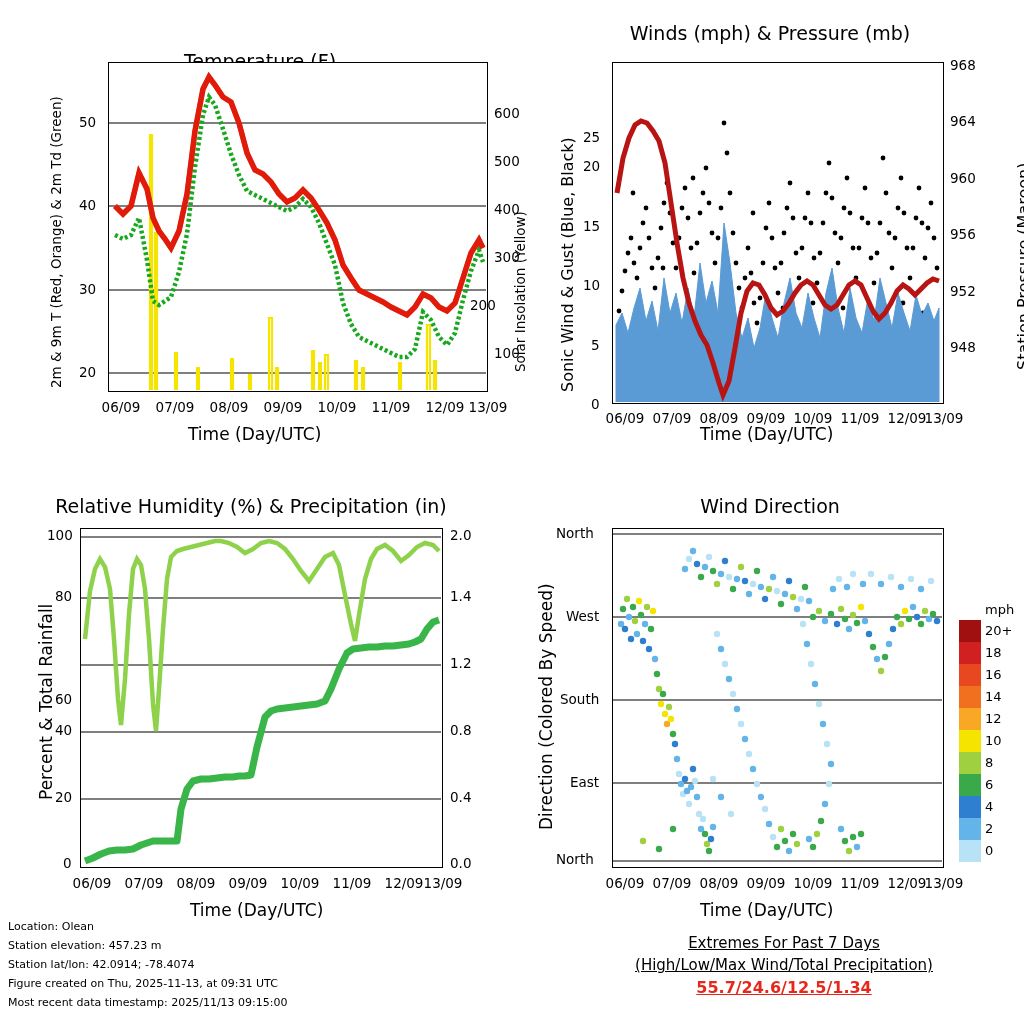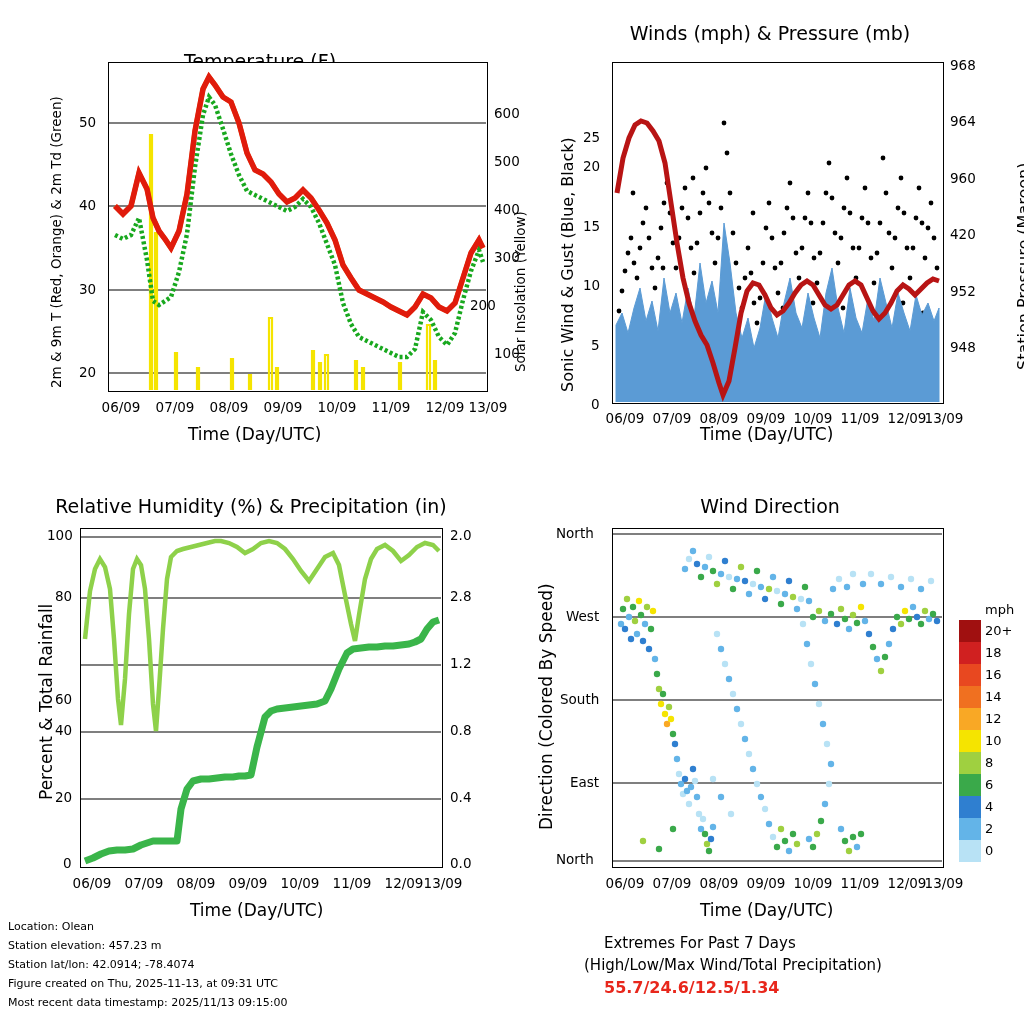--- a/index.html
+++ b/index.html
@@ -47,23 +47,25 @@
     text-align:center;
   }
   .footer{
     position:absolute;
     font-size:11px;
     line-height:18.5px;
     white-space:nowrap;
   }
   .extremes{
     position:absolute;
+    text-align:center;
     font-size:15px;
     line-height:21px;
     white-space:nowrap;
+    text-decoration:underline;
   }
   .extremes-val{
     font-weight:bold;
     font-size:16px;
   }
   .cbar-label{
     position:absolute;
     font-size:13px;
     white-space:nowrap;
   }
@@ -282,21 +284,21 @@
 
   <div class="tick-y" style="left:591px;top:396px;">0</div>
   <div class="tick-y" style="left:591px;top:337px;">5</div>
   <div class="tick-y" style="left:583px;top:277px;">10</div>
   <div class="tick-y" style="left:583px;top:218px;">15</div>
   <div class="tick-y" style="left:583px;top:158px;">20</div>
   <div class="tick-y" style="left:583px;top:99px;margin-top:30px;">25</div>
 
   <div class="tick-y" style="left:950px;top:339px;text-align:right;">948</div>
   <div class="tick-y" style="left:950px;top:283px;">952</div>
-  <div class="tick-y" style="left:950px;top:226px;">420</div>
+  <div class="tick-y" style="left:950px;top:226px;">956</div>
   <div class="tick-y" style="left:950px;top:170px;">960</div>
   <div class="tick-y" style="left:950px;top:113px;">964</div>
   <div class="tick-y" style="left:950px;top:57px;">968</div>
 
   <div class="tick-x" style="left:595px;top:410px;width:60px;">06/09</div>
   <div class="tick-x" style="left:642px;top:410px;width:60px;">07/09</div>
   <div class="tick-x" style="left:689px;top:410px;width:60px;">08/09</div>
   <div class="tick-x" style="left:736px;top:410px;width:60px;">09/09</div>
   <div class="tick-x" style="left:783px;top:410px;width:60px;">10/09</div>
   <div class="tick-x" style="left:830px;top:410px;width:60px;">11/09</div>
@@ -330,21 +332,21 @@
   <div class="tick-y" style="left:55px;top:789px;">20</div>
   <div class="tick-y" style="left:55px;top:722px;">40</div>
   <div class="tick-y" style="left:55px;top:655px;margin-top:36px;">60</div>
   <div class="tick-y" style="left:55px;top:588px;">80</div>
   <div class="tick-y" style="left:47px;top:527px;">100</div>
 
   <div class="tick-y" style="left:450px;top:855px;">0.0</div>
   <div class="tick-y" style="left:450px;top:789px;">0.4</div>
   <div class="tick-y" style="left:450px;top:722px;">0.8</div>
   <div class="tick-y" style="left:450px;top:655px;">1.2</div>
-  <div class="tick-y" style="left:450px;top:588px;">2.8</div>
+  <div class="tick-y" style="left:450px;top:588px;">1.4</div>
   <div class="tick-y" style="left:450px;top:527px;">2.0</div>
 
   <div class="tick-x" style="left:62px;top:875px;width:60px;">06/09</div>
   <div class="tick-x" style="left:114px;top:875px;width:60px;">07/09</div>
   <div class="tick-x" style="left:166px;top:875px;width:60px;">08/09</div>
   <div class="tick-x" style="left:218px;top:875px;width:60px;">09/09</div>
   <div class="tick-x" style="left:270px;top:875px;width:60px;">10/09</div>
   <div class="tick-x" style="left:322px;top:875px;width:60px;">11/09</div>
   <div class="tick-x" style="left:374px;top:875px;width:60px;">12/09</div>
   <div class="tick-x" style="left:413px;top:875px;width:60px;">13/09</div>

